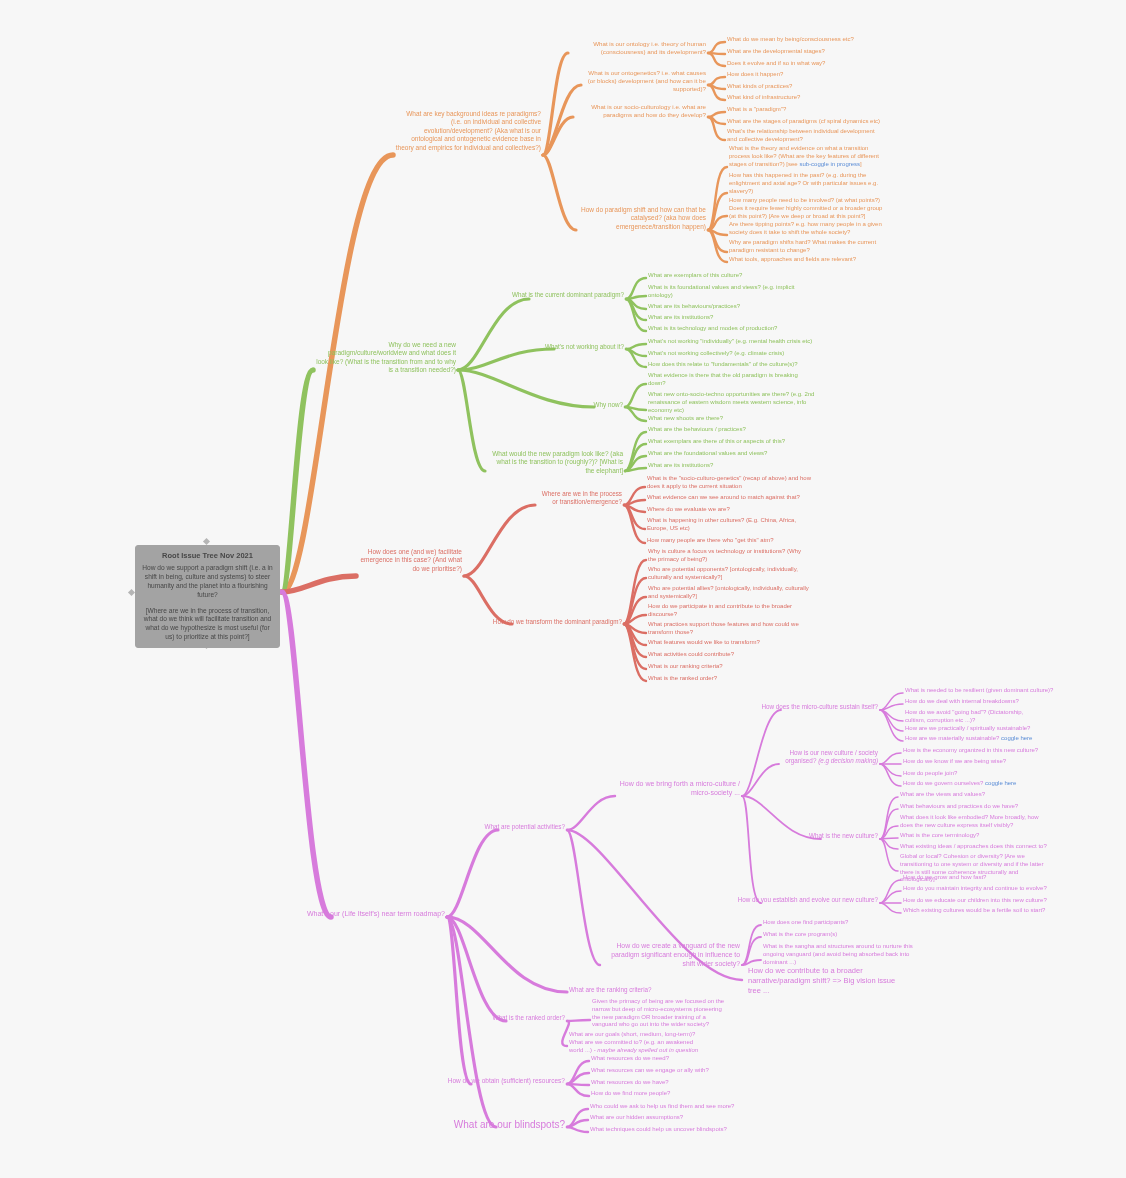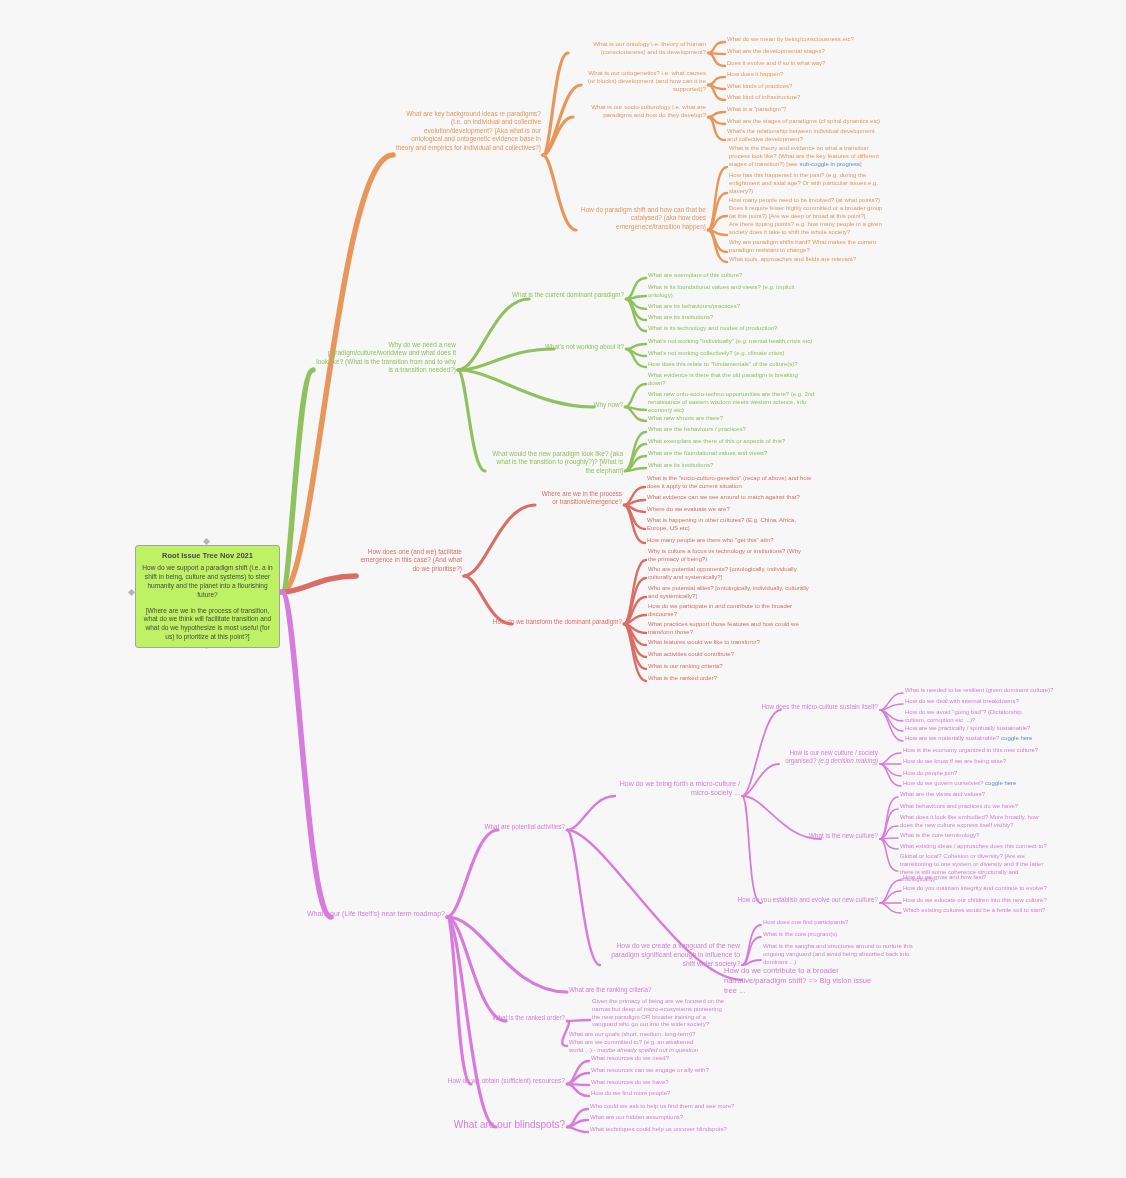--- a/index.html
+++ b/index.html
@@ -4,21 +4,21 @@
 <style>
   html,body{margin:0;padding:0;}
   body{background:#f7f7f7;font-family:"Liberation Sans","DejaVu Sans",sans-serif;}
   #map{position:relative;width:1126px;height:1178px;overflow:hidden;background:#f7f7f7;}
   #edges{position:absolute;left:0;top:0;}
   .node{position:absolute;line-height:1.3;z-index:2;}
   .a-r{text-align:right;}
   .nowrap{white-space:nowrap;}
   .link{color:#5b8dd6;}
   .it{font-style:italic;}
-  .root-box{position:absolute;left:135px;top:545px;width:135px;background:#bef264;border:1px solid #a3a3a3;
+  .root-box{position:absolute;left:135px;top:545px;width:135px;background:#a3a3a3;border:1px solid #a3a3a3;
     border-radius:3px;padding:5px 4px;text-align:center;color:#474747;z-index:3;}
   .root-title{font-size:7.5px;font-weight:bold;margin-bottom:4px;}
   .root-body{font-size:6.6px;line-height:1.35;margin-bottom:7px;}
   .root-note{font-size:6.6px;line-height:1.35;}
   .handle{position:absolute;width:5px;height:5px;background:#b5b5b5;transform:rotate(45deg);z-index:1;}
 </style>
 </head>
 <body>
 
 <div id="map">
@@ -215,21 +215,21 @@
     <div class="node" style="left: 900px; top: 853px; width: 154px; color: rgb(215, 123, 220); font-size: 6px;"><span>Global or local? Cohesion or diversity? [Are we transitioning to one system or diversity and if the latter there is still some coherence structurally and ontologically]</span></div>
     <div class="node a-r nowrap" style="right: 248px; top: 896px; color: rgb(215, 123, 220); font-size: 6.3px;"><span>How do you establish and evolve our new culture?</span></div>
     <div class="node nowrap" style="left: 903px; top: 874px; color: rgb(215, 123, 220); font-size: 6px;"><span>How do we grow and how fast?</span></div>
     <div class="node nowrap" style="left: 903px; top: 885px; color: rgb(215, 123, 220); font-size: 6px;"><span>How do you maintain integrity and continue to evolve?</span></div>
     <div class="node nowrap" style="left: 903px; top: 897px; color: rgb(215, 123, 220); font-size: 6px;"><span>How do we educate our children into this new culture?</span></div>
     <div class="node nowrap" style="left: 903px; top: 907px; color: rgb(215, 123, 220); font-size: 6px;"><span>Which existing cultures would be a fertile soil to start?</span></div>
     <div class="node a-r" style="right: 386px; top: 942px; width: 138px; color: rgb(215, 123, 220); font-size: 6.8px;"><span>How do we create a vanguard of the new paradigm significant enough in influence to shift wider society?</span></div>
     <div class="node nowrap" style="left: 763px; top: 919px; color: rgb(215, 123, 220); font-size: 6px;"><span>How does one find participants?</span></div>
     <div class="node nowrap" style="left: 763px; top: 931px; color: rgb(215, 123, 220); font-size: 6px;"><span>What is the core program(s)</span></div>
     <div class="node" style="left: 763px; top: 943px; width: 158px; color: rgb(215, 123, 220); font-size: 6px;"><span>What is the sangha and structures around to nurture this ongoing vanguard (and avoid being absorbed back into dominant ...)</span></div>
-    <div class="node" style="left: 724px; top: 966px; width: 150px; color: rgb(215, 123, 220); font-size: 7.5px;"><span>How do we contribute to a broader narrative/paradigm shift? =&gt; Big vision issue tree ...</span></div>
+    <div class="node" style="left: 748px; top: 966px; width: 150px; color: rgb(215, 123, 220); font-size: 7.5px;"><span>How do we contribute to a broader narrative/paradigm shift? =&gt; Big vision issue tree ...</span></div>
     <div class="node nowrap" style="left: 569px; top: 986px; color: rgb(215, 123, 220); font-size: 6.3px;"><span>What are the ranking criteria?</span></div>
     <div class="node a-r nowrap" style="right: 561px; top: 1014px; color: rgb(215, 123, 220); font-size: 6.3px;"><span>What is the ranked order?</span></div>
     <div class="node" style="left: 592px; top: 998px; width: 135px; color: rgb(215, 123, 220); font-size: 6px;"><span>Given the primacy of being are we focused on the narrow but deep of micro-ecosystems pioneering the new paradigm OR broader training of a vanguard who go out into the wider society?</span></div>
     <div class="node" style="left: 569px; top: 1031px; width: 135px; color: rgb(215, 123, 220); font-size: 6px;"><span>What are our goals (short, medium, long-term)? What are we committed to? (e.g. an awakened world ...) - </span><span class="it">maybe already spelled out in question</span></div>
     <div class="node a-r nowrap" style="right: 561px; top: 1077px; color: rgb(215, 123, 220); font-size: 6.5px;"><span>How do we obtain (sufficient) resources?</span></div>
     <div class="node nowrap" style="left: 591px; top: 1055px; color: rgb(215, 123, 220); font-size: 6px;"><span>What resources do we need?</span></div>
     <div class="node nowrap" style="left: 591px; top: 1067px; color: rgb(215, 123, 220); font-size: 6px;"><span>What resources can we engage or ally with?</span></div>
     <div class="node nowrap" style="left: 591px; top: 1079px; color: rgb(215, 123, 220); font-size: 6px;"><span>What resources do we have?</span></div>
     <div class="node nowrap" style="left: 591px; top: 1090px; color: rgb(215, 123, 220); font-size: 6px;"><span>How do we find more people?</span></div>
     <div class="node a-r nowrap" style="right: 561px; top: 1118px; color: rgb(215, 123, 220); font-size: 10px;"><span>What are our blindspots?</span></div>

